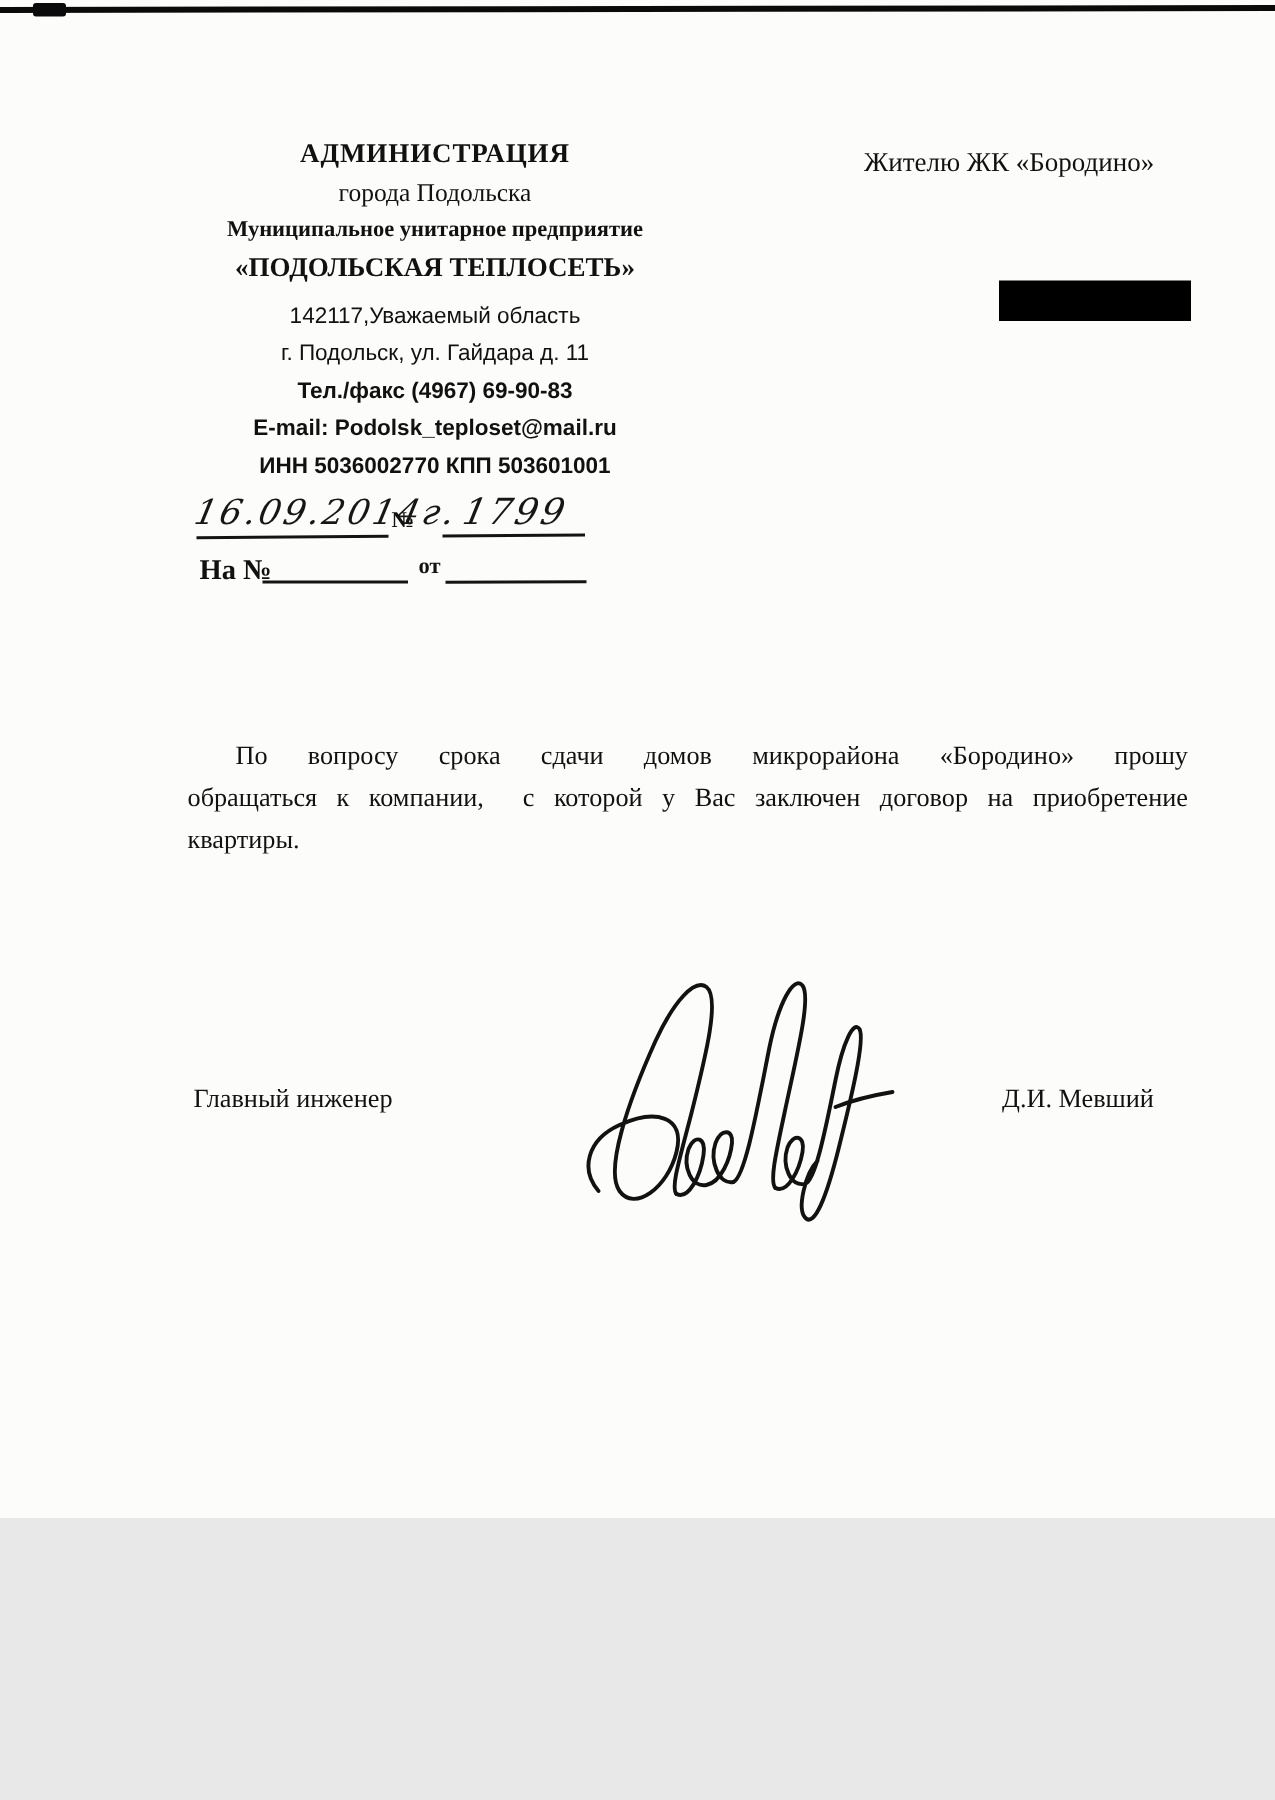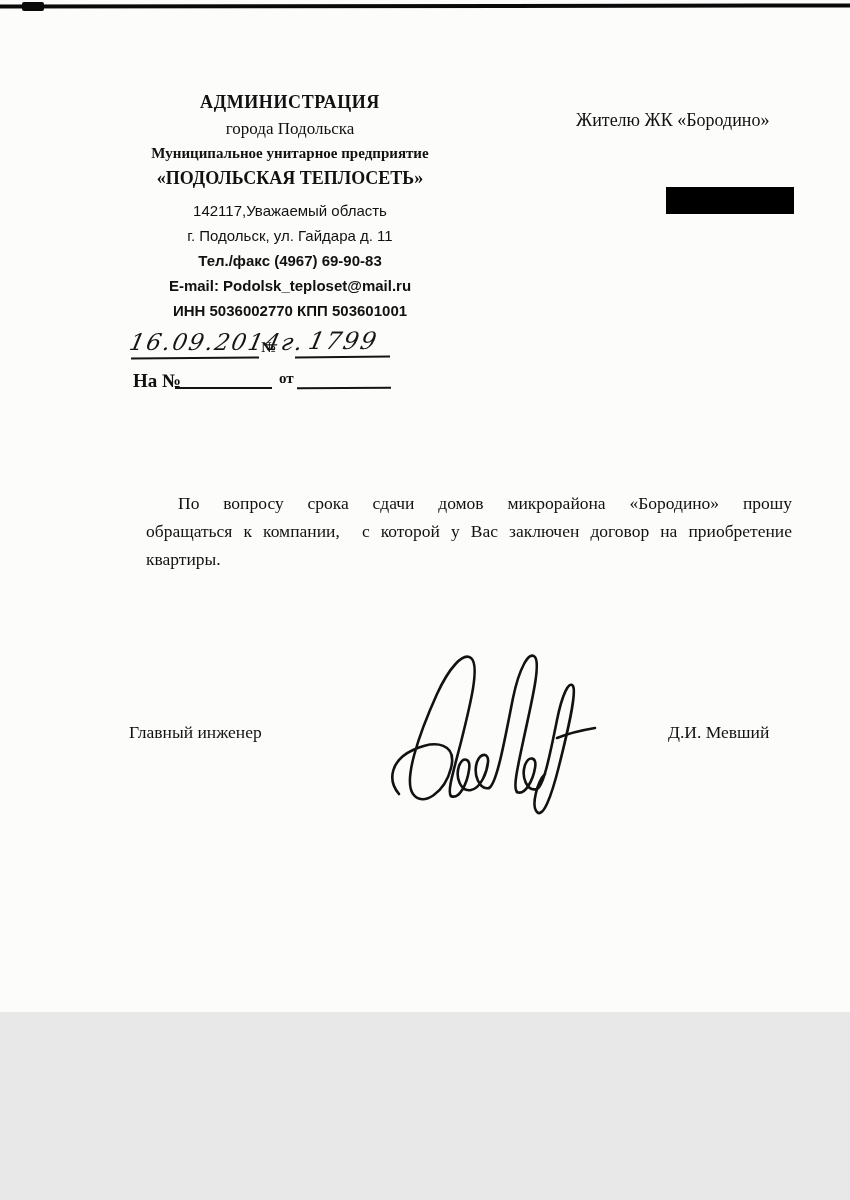--- a/index.html
+++ b/index.html
@@ -61,21 +61,21 @@
   .ul-date { left: 131px; top: 357px; width: 128px; transform: rotate(-0.4deg); }
   .ul-num  { left: 295px; top: 356px; width: 95px;  transform: rotate(-0.5deg); }
 
   .na-label { position: absolute; left: 133px; top: 370px; font-size: 19px; font-weight: bold; white-space: nowrap; }
   .ot-label { position: absolute; left: 279px; top: 370px; font-size: 15px; font-weight: bold; }
   .ul-na { left: 175px; top: 387px; width: 97px; }
   .ul-ot { left: 297px; top: 387px; width: 94px; transform: rotate(-0.3deg); }
 
   
   .recipient-line {
-    position: absolute; left: 576px; top: 110px;
+    position: absolute; left: 576px; top: 98px;
     font-size: 18px; white-space: nowrap;
   }
   .redaction { background: #000; }
   .recipient-redaction {
     position: absolute; left: 666px; top: 187px; width: 128px; height: 27px;
   }
 
   
   .salutation {
     position: absolute; left: 315px; top: 444px;
@@ -84,21 +84,21 @@
   .salutation .redaction-inline {
     display: inline-block; vertical-align: -3px;
     width: 171px; height: 22px; margin-left: 8px;
   }
 
   
   .body-text {
     position: absolute; left: 125px; top: 489px; width: 667px;
     font-size: 17.5px; line-height: 28px;
   }
-  .body-line { text-align: justify; text-align-last: justify; margin-left: 21px; }
+  .body-line { text-align: justify; text-align-last: justify; }
   .body-line.first { text-indent: 32px; }
   .body-line.last  { text-align: left; text-align-last: left; }
 
   
   .sig-title { position: absolute; left: 129px; top: 722px; font-size: 17.5px; white-space: nowrap; }
   .sig-name  { position: absolute; left: 668px; top: 722px; font-size: 17.5px; white-space: nowrap; }
   .sig-svg   { position: absolute; left: 385px; top: 642px; }
 </style>
 </head>
 <body>

